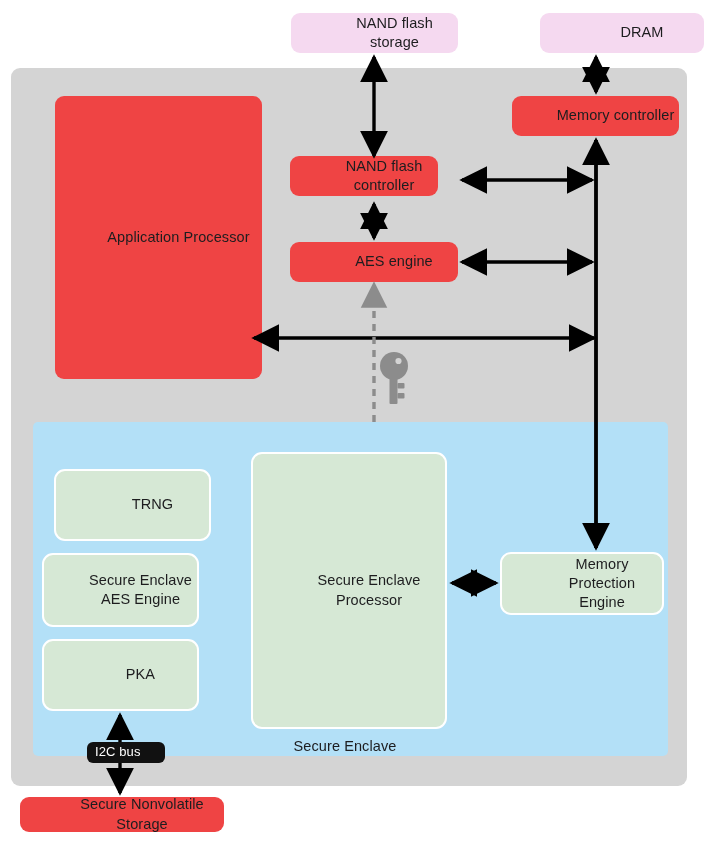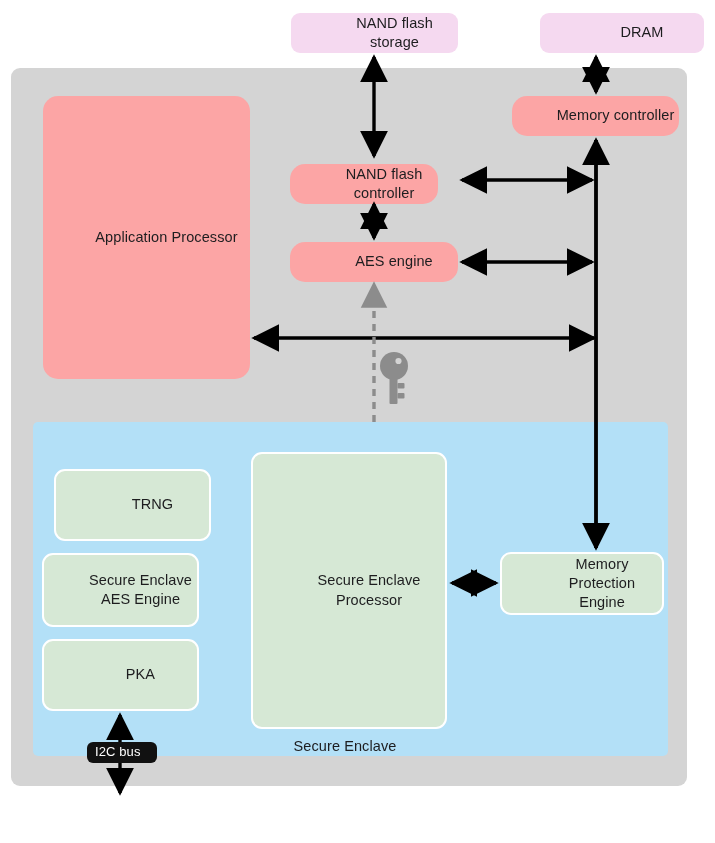--- a/index.html
+++ b/index.html
@@ -29,21 +29,21 @@
     text-align: center;
     color: #1d1d1f;
     font-size: 14.5px;
     line-height: 1.32;
     letter-spacing: 0.1px;
     border-radius: 9px;
     white-space: pre-line;
     padding-left: 40px;
   }
   .box-pink   { background: #f5d9f0; }
-  .box-green  { background: #fca5a5; border-radius: 15px; }
+  .box-green  { background: #ef4444; }
   .box-green-b{ background: #d6e8d5; border: 2px solid #ffffff; border-radius: 11px; }
   .region {
     position: absolute;
     box-sizing: border-box;
   }
   .region-soc   { background: #d4d4d4; border-radius: 9px; }
   .region-se    { background: #b3e0f7; border-radius: 5px; }
   .region-label {
     position: absolute;
     font-size: 14.5px;
@@ -52,21 +52,21 @@
     text-align: center;
     white-space: nowrap;
   }
   .pill {
     position: absolute;
     background: #111111;
     color: #ffffff;
     font-size: 13px;
     letter-spacing: 0.1px;
     border-radius: 6px;
-    padding: 3px 16px 4px 8px;
+    padding: 3px 24px 4px 8px;
     white-space: nowrap;
     line-height: 1.1;
   }
   svg.wires {
     position: absolute;
     left: 0; top: 0;
     width: 715px; height: 843px;
     pointer-events: none;
     overflow: visible;
   }
@@ -77,26 +77,27 @@
 <div id="stage">
 
   <div class="region region-soc" style="left:11px; top:68px; width:676px; height:718px;"></div>
 
   <div class="region region-se" style="left:33px; top:422px; width:635px; height:334px;"></div>
 
   <div class="box box-pink" style="left:291px; top:13px; width:167px; height:40px;">NAND flash storage</div>
 
   <div class="box box-pink" style="left:514px; top:13px; width:164px; height:40px;margin-left:26px;">DRAM</div>
 
+  <div class="box box-green" style="left:20px; top:797px; width:204px; height:35px;">Secure Nonvolatile Storage</div>
 
-  <div class="box box-green" style="left:43px; top:96px; width:207px; height:283px;text-align:center;">Application Processor</div>
+  <div class="box box-green" style="left:55px; top:96px; width:207px; height:283px;text-align:center;">Application Processor</div>
 
   <div class="box box-green" style="left:512px; top:96px; width:167px; height:40px;">Memory controller</div>
 
-  <div class="box box-green" style="left:290px; top:164px; width:148px; height:40px;">NAND flash controller</div>
+  <div class="box box-green" style="left:290px; top:156px; width:148px; height:40px;">NAND flash controller</div>
 
   <div class="box box-green" style="left:290px; top:242px; width:168px; height:40px;">AES engine</div>
 
   <div class="box box-green-b" style="left:42px; top:469px; width:157px; height:72px;margin-left:12px;">TRNG</div>
 
   <div class="box box-green-b" style="left:42px; top:553px; width:157px; height:74px;">Secure Enclave
 AES Engine</div>
 
   <div class="box box-green-b" style="left:42px; top:639px; width:157px; height:72px;text-align:center;">PKA</div>
 

